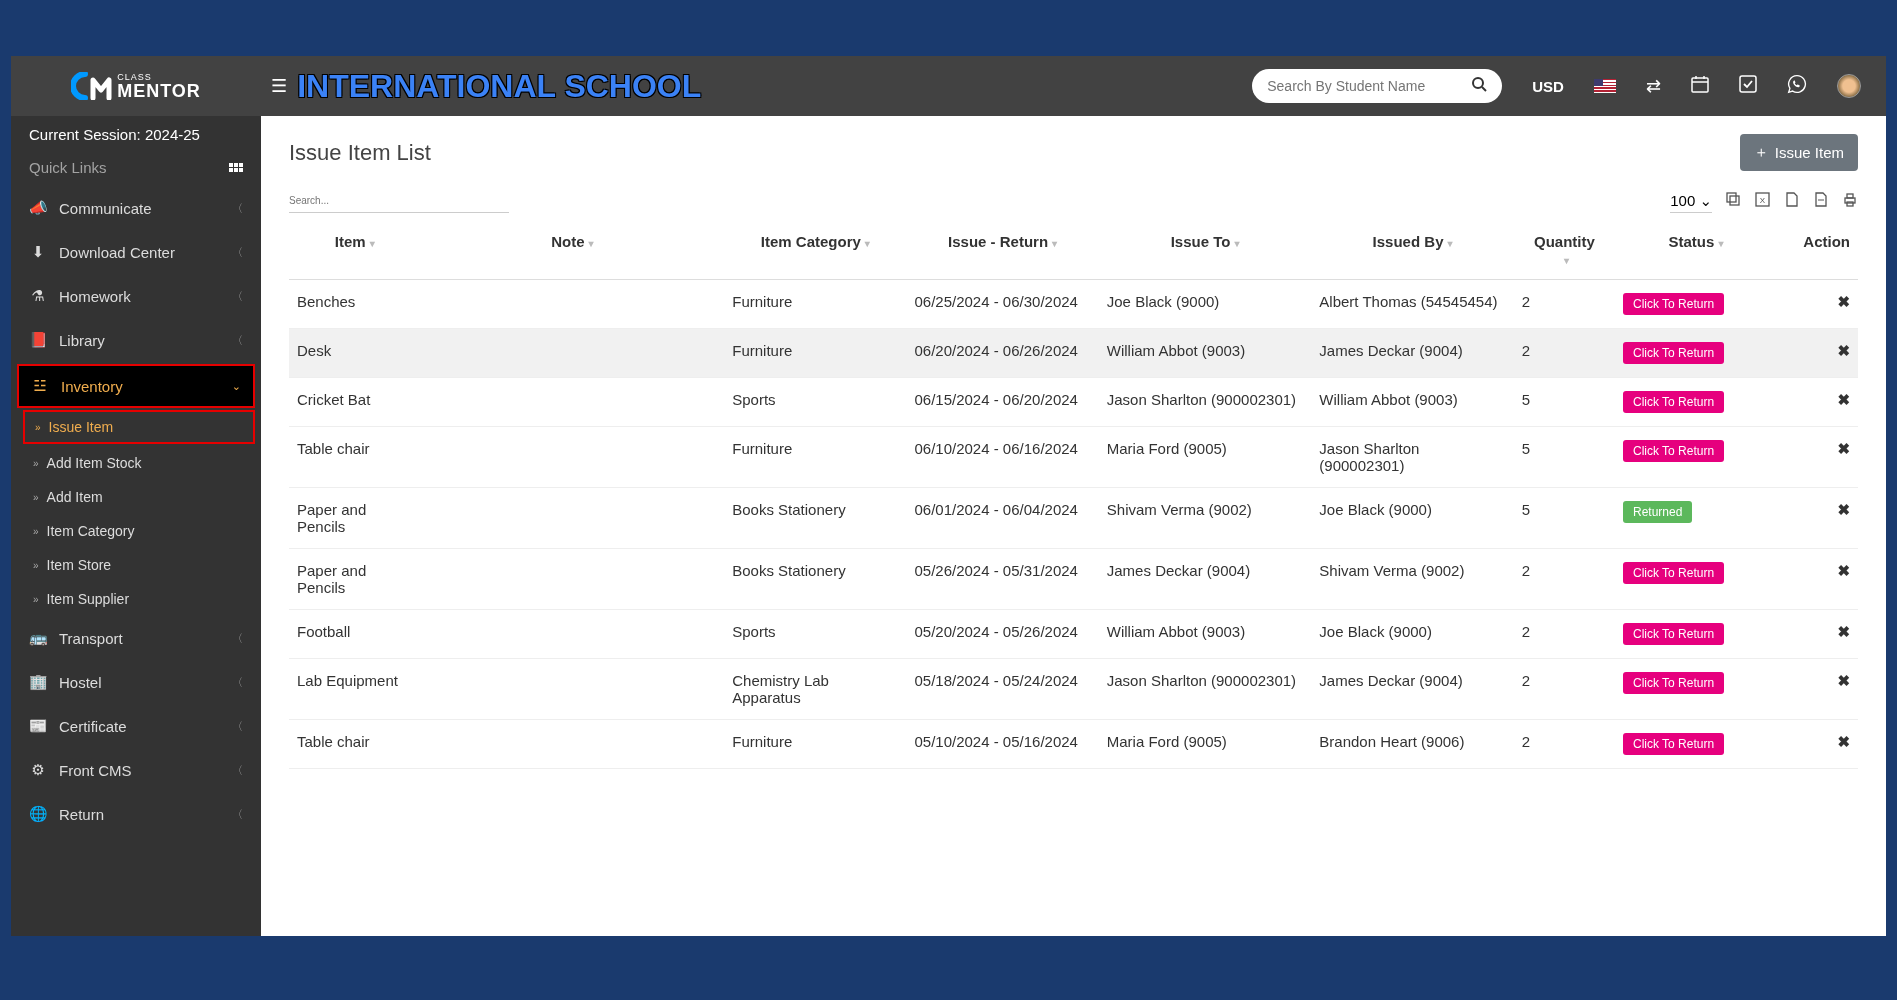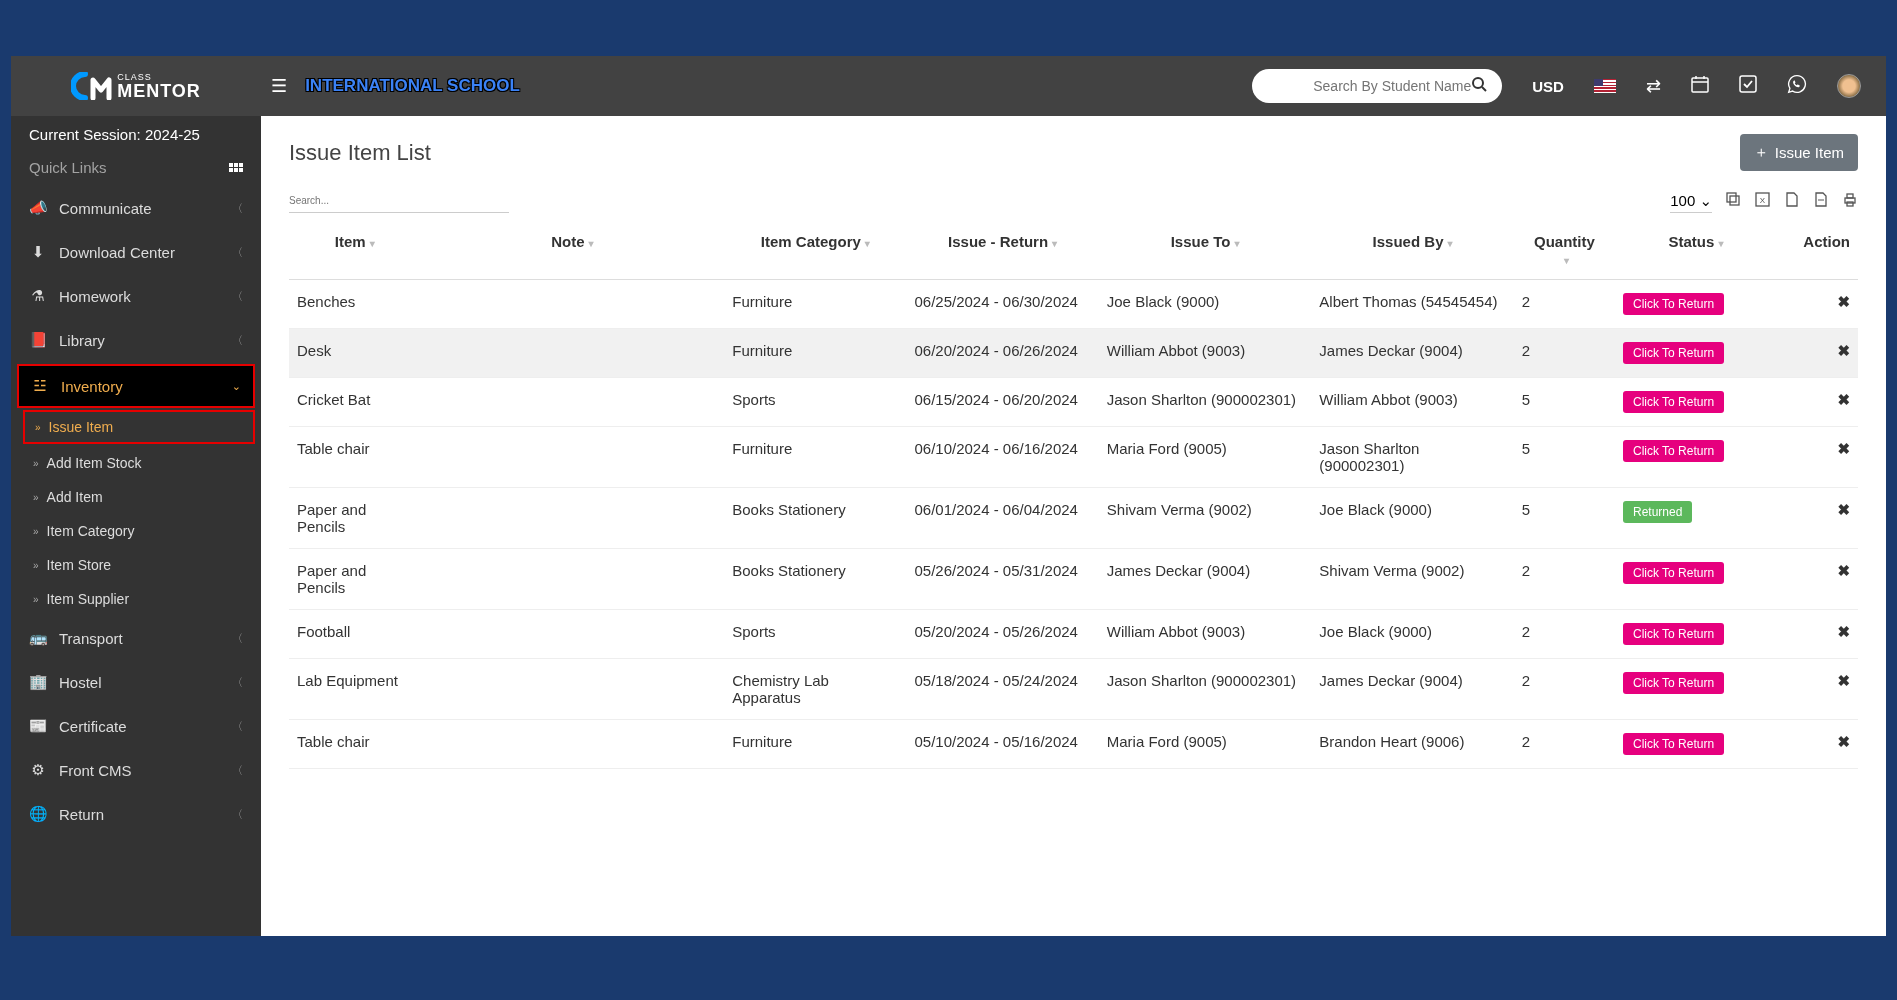--- a/index.html
+++ b/index.html
@@ -8,24 +8,24 @@
 .outer-frame { background: #1a3a6e; width: 1897px; height: 1000px; position: relative; }
 .inner-app { position: absolute; top: 56px; left: 11px; right: 11px; bottom: 64px; background: #fff; display: flex; flex-direction: column; }
 
 
 .header { height: 60px; background: #424242; display: flex; align-items: center; color: #fff; }
 .logo-box { width: 250px; display: flex; align-items: center; justify-content: center; height: 100%; }
 .logo-text { display: inline-block; vertical-align: middle; line-height: 1; }
 .logo-text .sm { font-size: 9px; letter-spacing: 1px; display: block; }
 .logo-text .lg { font-size: 18px; font-weight: 700; letter-spacing: 1px; display: block; }
 .hamburger { cursor: pointer; padding: 0 10px; }
-.school-name { margin-left: 8px; font-size: 17px; font-weight: 700; color: #3b82f6; text-shadow: -1px -1px 0 #000, 1px -1px 0 #000, -1px 1px 0 #000, 1px 1px 0 #000; }
+.school-name { font-size: 32px; font-weight: 700; color: #3b82f6; text-shadow: -1px -1px 0 #000, 1px -1px 0 #000, -1px 1px 0 #000, 1px 1px 0 #000; }
 .header-right { margin-left: auto; display: flex; align-items: center; gap: 30px; padding-right: 25px; }
 .search-box { background: #fff; border-radius: 20px; height: 34px; width: 250px; display: flex; align-items: center; padding: 0 15px; color: #555; }
-.search-box input { border: none; outline: none; flex: 1; font-size: 14px; color: #555; background: transparent; text-align: right; }
+.search-box input { border: none; outline: none; flex: 1; font-size: 14px; color: #555; background: transparent; }
 .header-icon { color: #fff; cursor: pointer; font-size: 18px; }
 .flag { width: 22px; height: 14px; background: linear-gradient(180deg,#b22234 10%,#fff 10%,#fff 20%,#b22234 20%,#b22234 30%,#fff 30%,#fff 40%,#b22234 40%,#b22234 50%,#fff 50%,#fff 60%,#b22234 60%,#b22234 70%,#fff 70%,#fff 80%,#b22234 80%,#b22234 90%,#fff 90%); position: relative; }
 .flag::before { content:''; position:absolute; top:0; left:0; width:9px; height:7px; background:#3c3b6e; }
 .avatar { width: 24px; height: 24px; border-radius: 50%; background: radial-gradient(circle,#f0c090 40%,#8b6f47 70%); border: 1px solid #999; }
 .currency { font-weight: 600; font-size: 15px; }
 
 
 .body { flex: 1; display: flex; overflow: hidden; }
 
 

